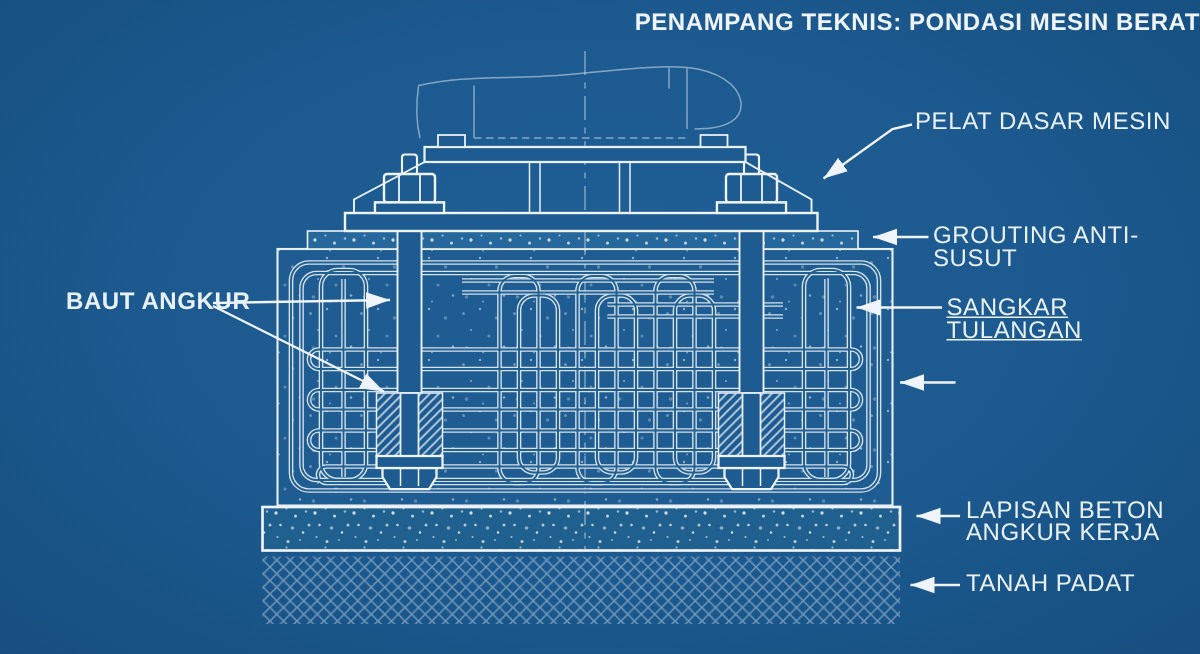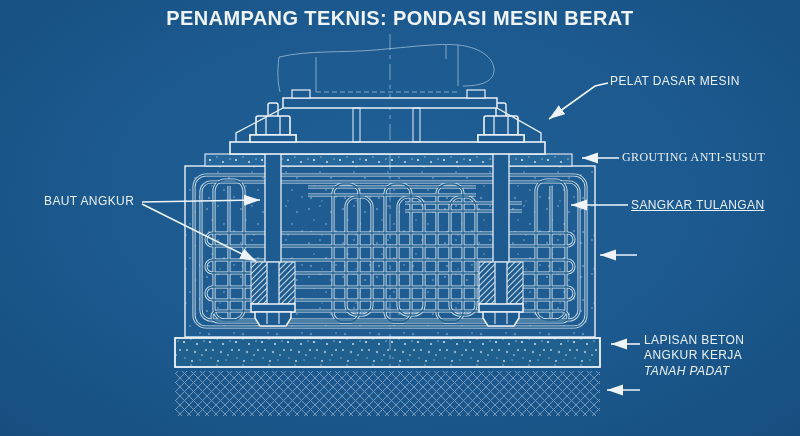--- a/index.html
+++ b/index.html
@@ -3,34 +3,34 @@
 <meta charset="utf-8">
 <style>
   html,body{margin:0;padding:0;}
   #stage{
     position:relative;width:800px;height:436px;overflow:hidden;
     background:radial-gradient(ellipse at 50% 45%, #1f6097 0%, #1c598e 55%, #164e7f 100%);
     font-family:"Liberation Sans", sans-serif;
   }
   #stage svg{position:absolute;left:0;top:0;}
   .title{
-    position:absolute;left:0;top:7px;width:800px;text-align:center;
-    color:#eef4fa;font-size:20px;font-weight:bold;letter-spacing:.4px;
+    position:absolute;left:0;top:7px;width:800px;text-align:right;
+    color:#eef4fa;font-size:16px;font-weight:bold;letter-spacing:.4px;
   }
   .callout{
-    position:absolute;color:#e9f1f8;font-size:12px;letter-spacing:.4px;
+    position:absolute;color:#e9f1f8;font-size:16px;letter-spacing:.4px;
     line-height:15px;white-space:pre-line;
   }
-  .c-baut{left:44px;top:194px;}
+  .c-baut{left:44px;top:194px;font-weight:bold;}
   .c-pelat{left:610px;top:74px;}
-  .c-grout{left:622px;top:150px;font-family:Liberation Serif, serif;}
+  .c-grout{left:622px;top:150px;}
   .c-sangkar{left:631px;top:198px;text-decoration:underline;}
   .c-blok{left:641px;top:241px;width:112px;}
   .c-lapisan{left:644px;top:333px;width:135px;}
-  .c-tanah{left:644px;top:364px;font-style:italic;}
+  .c-tanah{left:644px;top:382px;}
 </style>
 </head>
 <body>
 
 <div id="stage">
 
   <svg width="800" height="436" viewBox="0 0 800 436">
     <defs>
       <marker id="arrow" markerUnits="userSpaceOnUse" markerWidth="18" markerHeight="13" refX="16" refY="6" orient="auto">
         <path d="M0,0.5 L16,6 L0,11.5 Z" fill="#eef4fa"></path>

